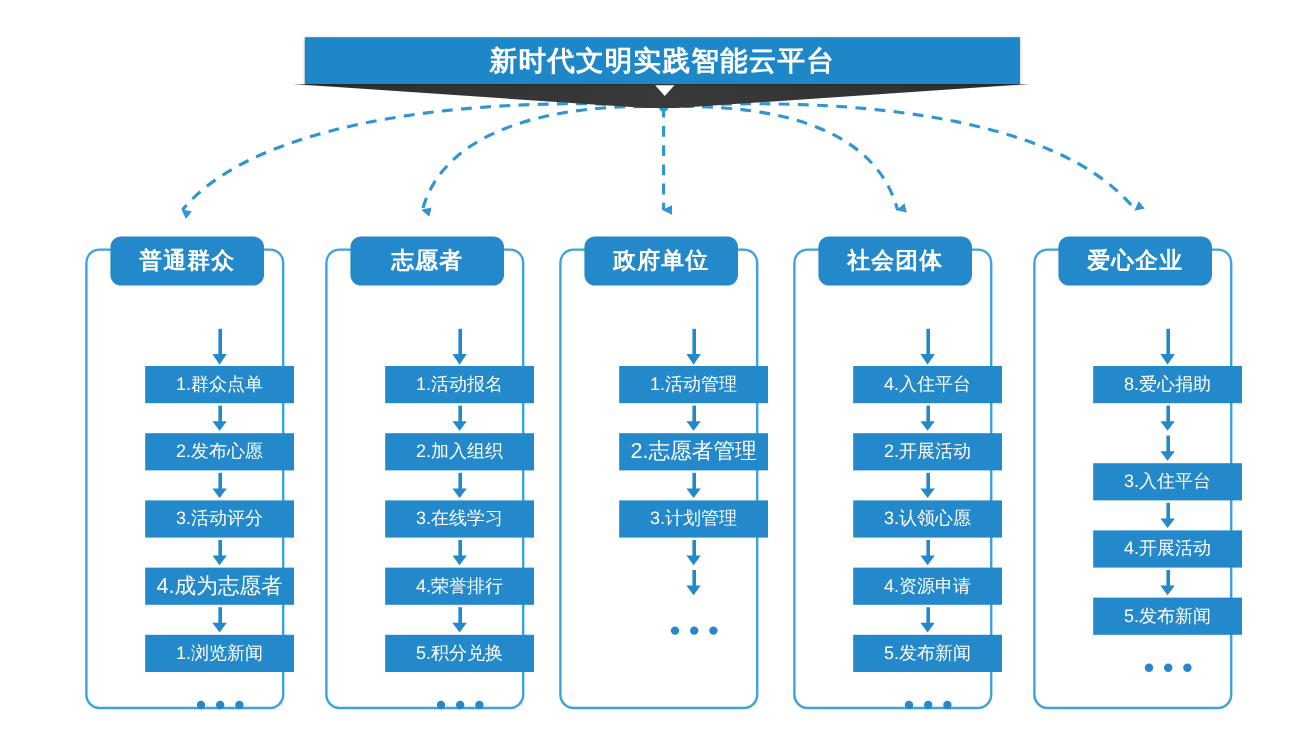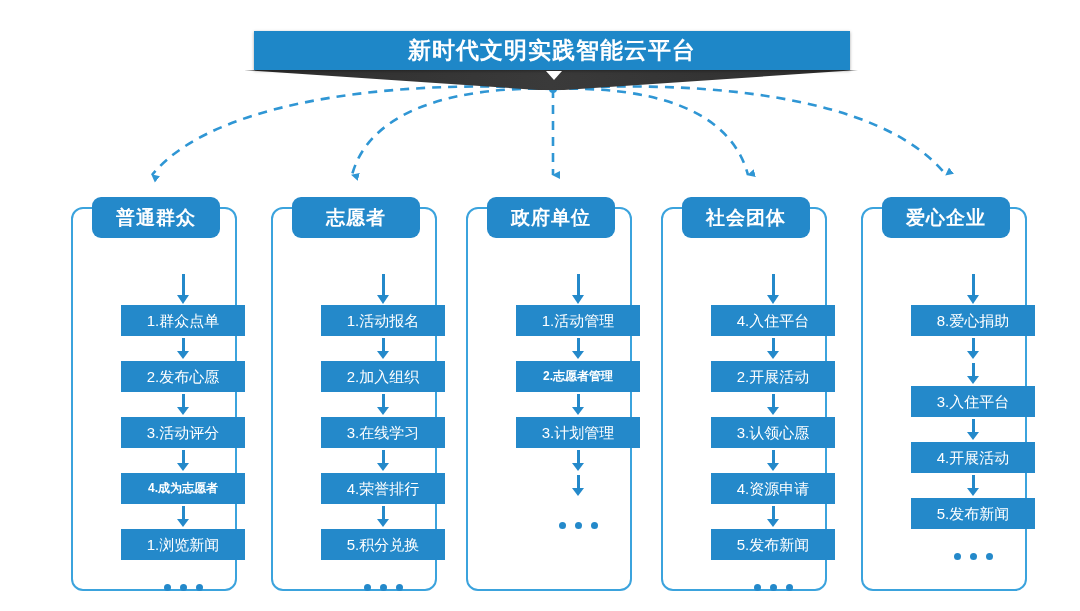--- a/index.html
+++ b/index.html
@@ -142,22 +142,21 @@
     height: 31px;
     background: #2489ca;
     color: #ffffff;
     font-size: 15px;
     line-height: 31px;
     text-align: center;
     white-space: nowrap;
     overflow: hidden;
   }
   .item-box.narrow-text {
-    font-size: 12px;
-    font-weight: bold;
+    font-size: 18px;
   }
   .step-arrow {
     width: 13px;
     height: 25px;
     position: relative;
   }
   .step-arrow i {
     position: absolute;
     left: 5px;
     top: 2px;

